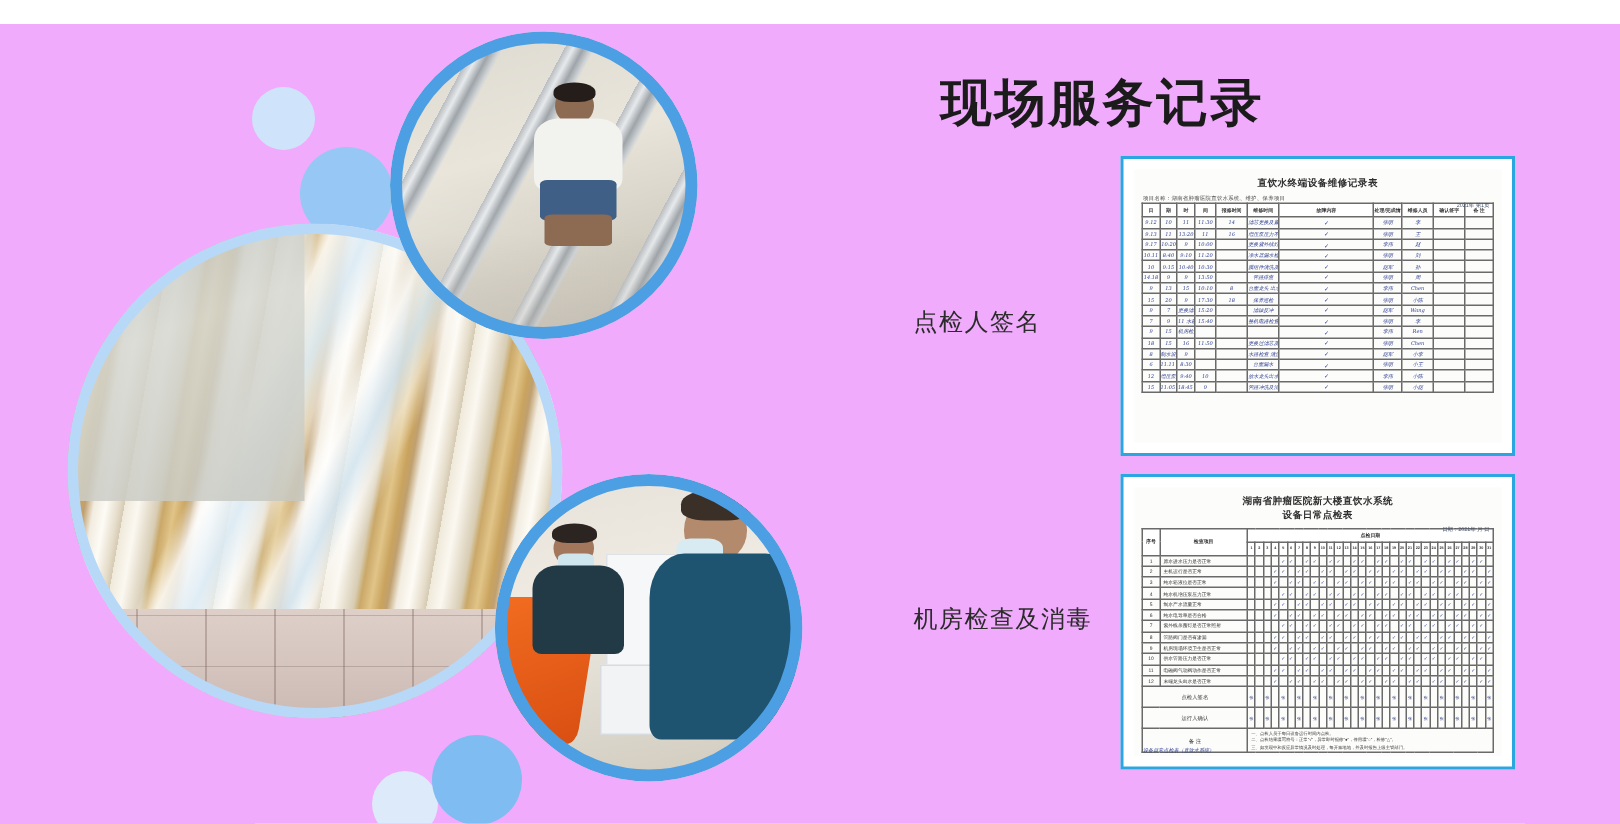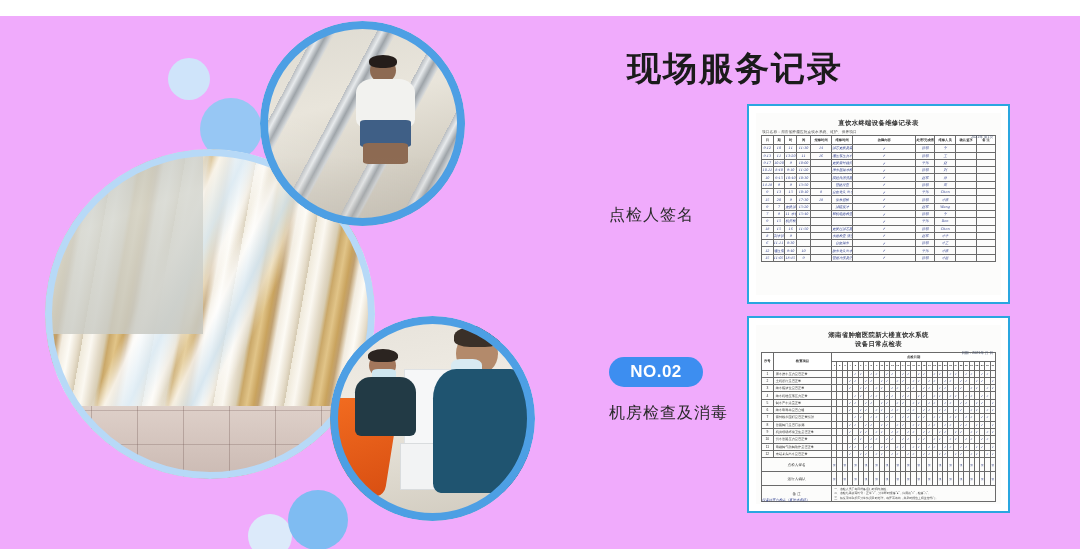--- a/index.html
+++ b/index.html
@@ -453,21 +453,20 @@
               <td><span class="hand">张明</span></td>
               <td><span class="hand">小赵</span></td>
               <td></td>
               <td></td>
             </tr>
           </tbody>
       </table>
     </div>
   </div>
 
-  <div class="badge badge-2">NO.02</div>
   <div class="caption caption-2">机房检查及消毒</div>
 
   <div class="doc doc-2">
     <div class="sheet sheet2">
       <div class="dtitle">湖南省肿瘤医院新大楼直饮水系统</div>
       <div class="dtitle" style="padding-top:0">设备日常点检表</div>
       <div class="ddate" style="top:26px;">日期：2021年 月 日</div>
       <table class="grid" style="margin-top:3px">
         <colgroup>
           <col style="width:5%">

